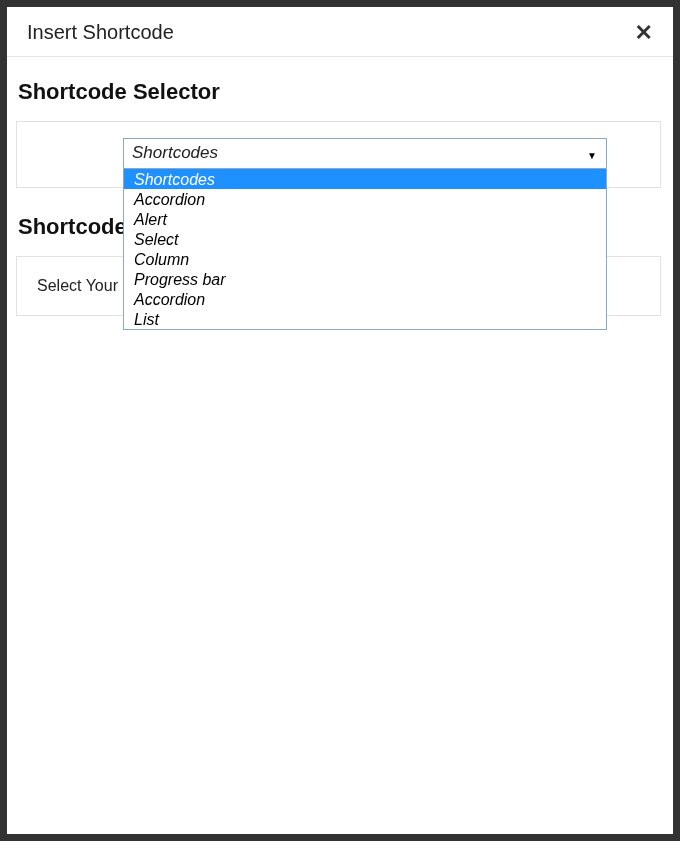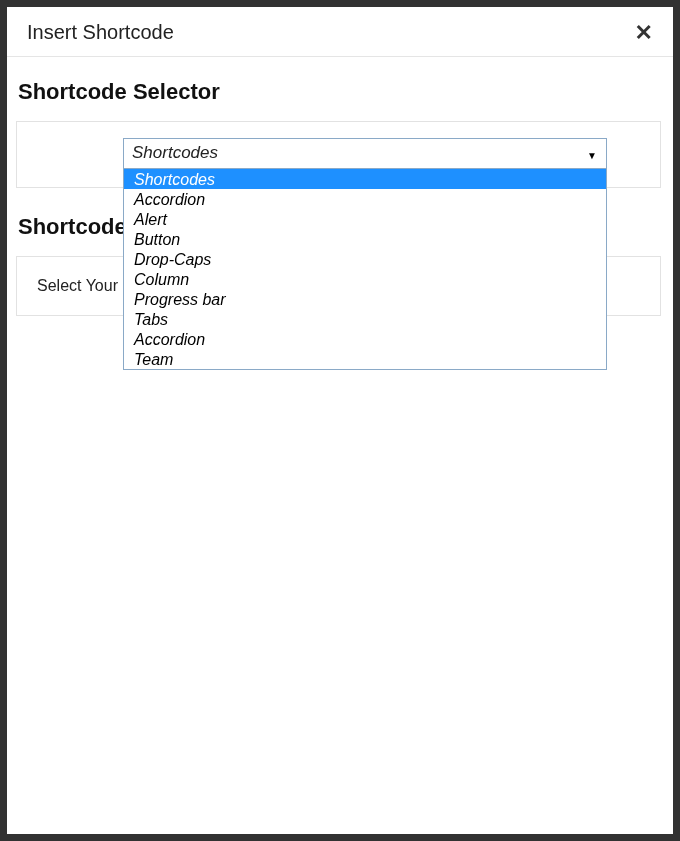--- a/index.html
+++ b/index.html
@@ -136,27 +136,25 @@
 
       <div class="panel">
         <div class="select-wrap">
           <div class="native-select">Shortcodes</div>
           <span class="select-caret">▼</span>
 
           <div class="dropdown-list">
             <div class="dropdown-item selected">Shortcodes</div>
             <div class="dropdown-item">Accordion</div>
             <div class="dropdown-item">Alert</div>
-            <div class="dropdown-item">Button</div>
-            <div class="dropdown-item">Drop-Caps</div>
+            <div class="dropdown-item">Select</div>
             <div class="dropdown-item">Column</div>
             <div class="dropdown-item">Progress bar</div>
-            <div class="dropdown-item">Tabs</div>
             <div class="dropdown-item">Accordion</div>
-            <div class="dropdown-item">Team</div>
+            <div class="dropdown-item">List</div>
           </div>
         </div>
       </div>
 
       <h2 class="section-title">Shortcode Options</h2>
 
       <div class="panel options">
         <span class="options-text">Select Your Shortcode</span>
       </div>
 

